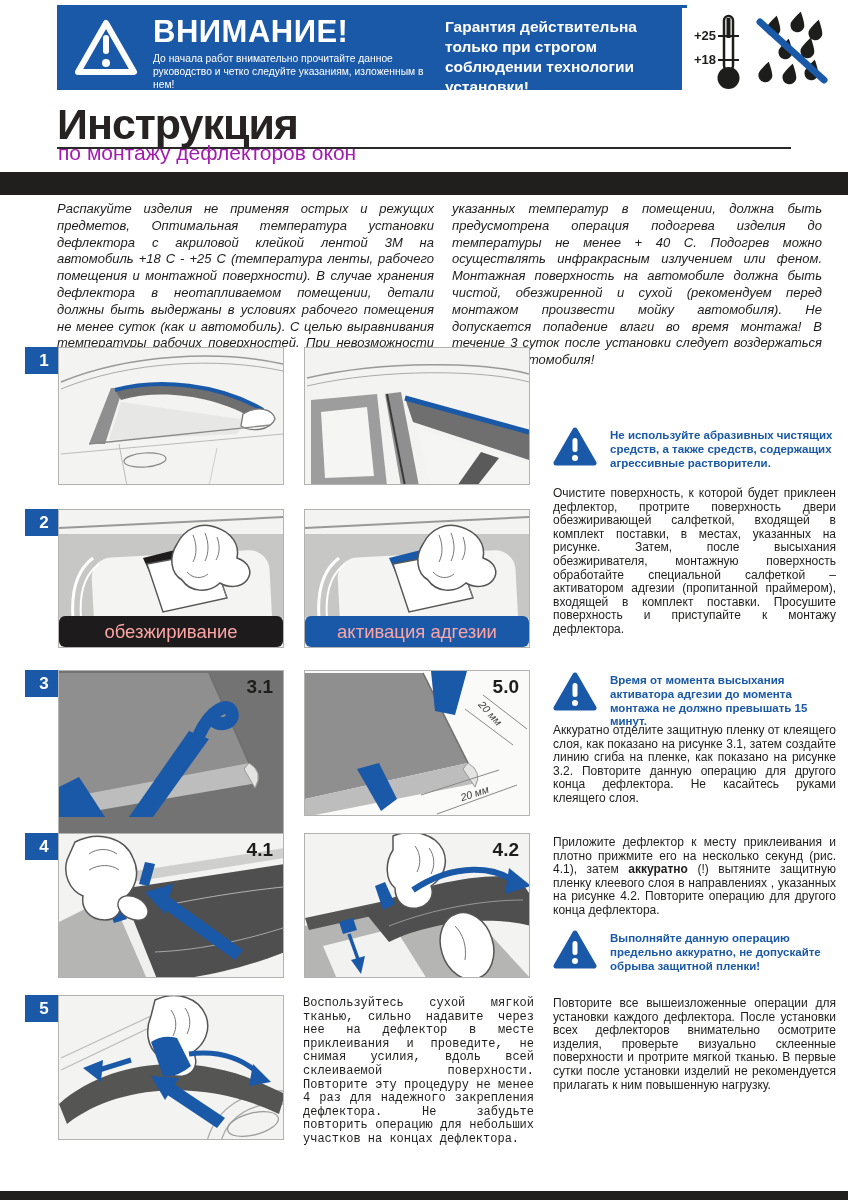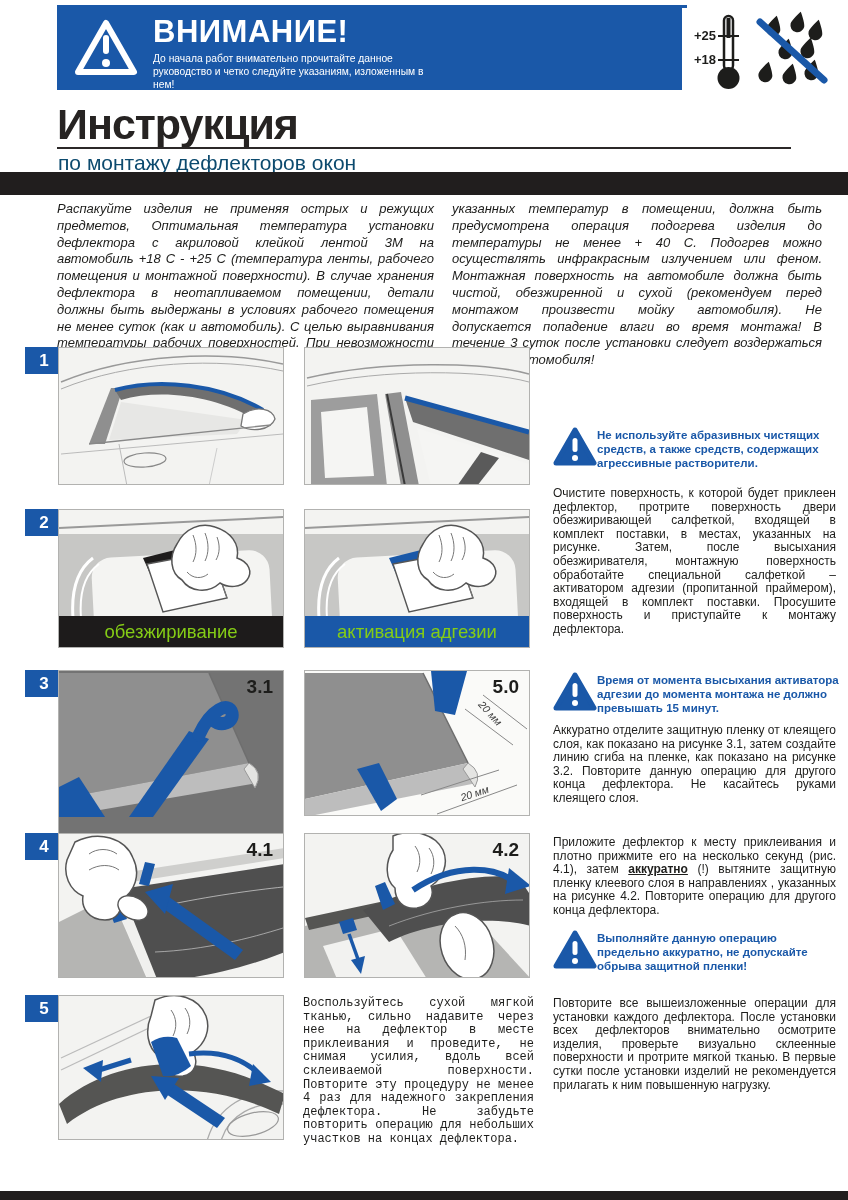--- a/index.html
+++ b/index.html
@@ -10,60 +10,61 @@
   .hdr-blue { position: absolute; left: 57px; top: 5px; width: 630px; height: 85px; background: #1a58a8; }
   .hdr-tri { position: absolute; left: 16px; top: 12px; }
   .hdr-title { position: absolute; left: 96px; top: 9px; color: #fff; font-size: 31px; font-weight: bold; letter-spacing: .5px; }
   .hdr-sub { position: absolute; left: 96px; top: 47px; width: 290px; color: #fff; font-size: 10.3px; line-height: 13px; }
   .hdr-warranty { position: absolute; left: 388px; top: 12px; width: 220px; color: #fff; font-size: 15.5px; font-weight: bold; line-height: 20px; }
   .hdr-icons { position: absolute; left: 682px; top: 8px; width: 160px; height: 84px; background: #fff; }
 
   
   .page-title { position: absolute; left: 57px; top: 100px; font-size: 43px; font-weight: bold; letter-spacing: -1px; color: #262322; }
   .title-line { position: absolute; left: 57px; top: 147px; width: 734px; height: 2px; background: #2b2828; }
-  .page-subtitle { position: absolute; left: 58px; top: 151px; font-size: 21px; color: #0c4a6e; }
+  .page-subtitle { position: absolute; left: 58px; top: 141px; font-size: 21px; color: #a21caf; }
   .black-bar { position: absolute; left: 0; top: 172px; width: 848px; height: 23px; background: #211e1e; }
   .footer-bar { position: absolute; left: 0; bottom: 0; width: 848px; height: 9px; background: #211e1e; }
 
   
   .intro { position: absolute; top: 201px; font-size: 13px; font-style: italic; line-height: 16.8px; text-align: justify; color: #1d1d1b; }
   .intro.l { left: 57px; width: 377px; }
   .intro.r { left: 452px; width: 370px; }
 
   
   .badge { position: absolute; left: 25px; width: 38px; height: 27px; background: #1a58a8; color: #fff; font-size: 17px; font-weight: bold; display: flex; align-items: center; justify-content: center; }
   .fig { position: absolute; width: 226px; background: #f3f3f1; border: 1px solid #b2b2b0; overflow: hidden; }
   .colA { left: 58px; } .colB { left: 304px; }
   .fig svg { display: block; }
   .fig-num { position: absolute; top: 5px; right: 10px; font-size: 19px; font-weight: bold; color: #1d1d1b; }
-  .fig-label { position: absolute; left: 0; bottom: 0; width: 100%; height: 31px; color: #84cc16; font-size: 18.5px; display: flex; align-items: center; justify-content: center; }
+  .fig-label { position: absolute; left: 0; bottom: 0; width: 100%; height: 31px; color: #fca5a5; font-size: 18.5px; display: flex; align-items: center; justify-content: center; border-radius: 6px; }
   .lbl-dark { background: #1d1b1b; } .lbl-blue { background: #1a58a8; }
   .dim { position: absolute; font-size: 10.5px; font-style: italic; color: #3a3a3a; white-space: nowrap; }
 
   .btxt { position: absolute; font-size: 12px; line-height: 13.6px; text-align: justify; color: #1d1d1b; }
   .colTxt { left: 553px; width: 283px; }
   .colMid { left: 303px; width: 231px; font-family: Liberation Mono, monospace; }
 
-  .warn { position: absolute; left: 553px; width: 286px; display: flex; align-items: flex-start; }
+  .warn { position: absolute; left: 553px; width: 286px; display: flex; gap: 13px; align-items: flex-start; }
   .warn-text { font-size: 11.5px; line-height: 13.8px; color: #1a58a8; font-weight: bold; padding-top: 2px; }
-  .em-u { font-weight: bold; text-decoration: underline; }
+  .em-u { font-weight: bold; }
 </style>
 </head>
 <body>
 
 <div id="page">
 
   <div class="hdr-blue">
     <svg class="hdr-tri" width="66" height="62" viewBox="0 0 66 62">
       <path d="M33,6 L61,55 L5,55 Z" fill="#1a58a8" stroke="#fff" stroke-width="6" stroke-linejoin="round"></path>
       <rect x="30" y="18" width="6" height="19" rx="3" fill="#fff"></rect>
       <circle cx="33" cy="46" r="4" fill="#fff"></circle>
     </svg>
     <div class="hdr-title">ВНИМАНИЕ!</div>
     <div class="hdr-sub">До начала работ внимательно прочитайте данное руководство и четко следуйте указаниям, изложенным в нем!</div>
+    <div class="hdr-warranty">Гарантия действительна только при строгом соблюдении технологии установки!</div>
   </div>
   <div class="hdr-icons">
     <svg width="62" height="82" viewBox="0 0 62 82" style="position:absolute;left:0;top:2px;">
       <text x="34" y="30" text-anchor="end" font-size="13" font-weight="bold" fill="#1d1d1b">+25</text>
       <text x="34" y="54" text-anchor="end" font-size="13" font-weight="bold" fill="#1d1d1b">+18</text>
       <rect x="42" y="6" width="9" height="54" rx="4.5" fill="none" stroke="#1d1d1b" stroke-width="2.5"></rect>
       <rect x="44.5" y="8" width="4" height="20" fill="#1d1d1b"></rect>
       <line x1="36" y1="26" x2="57" y2="26" stroke="#1d1d1b" stroke-width="2"></line>
       <line x1="36" y1="50" x2="57" y2="50" stroke="#1d1d1b" stroke-width="2"></line>
       <circle cx="46.5" cy="68" r="11" fill="#1d1d1b"></circle>

